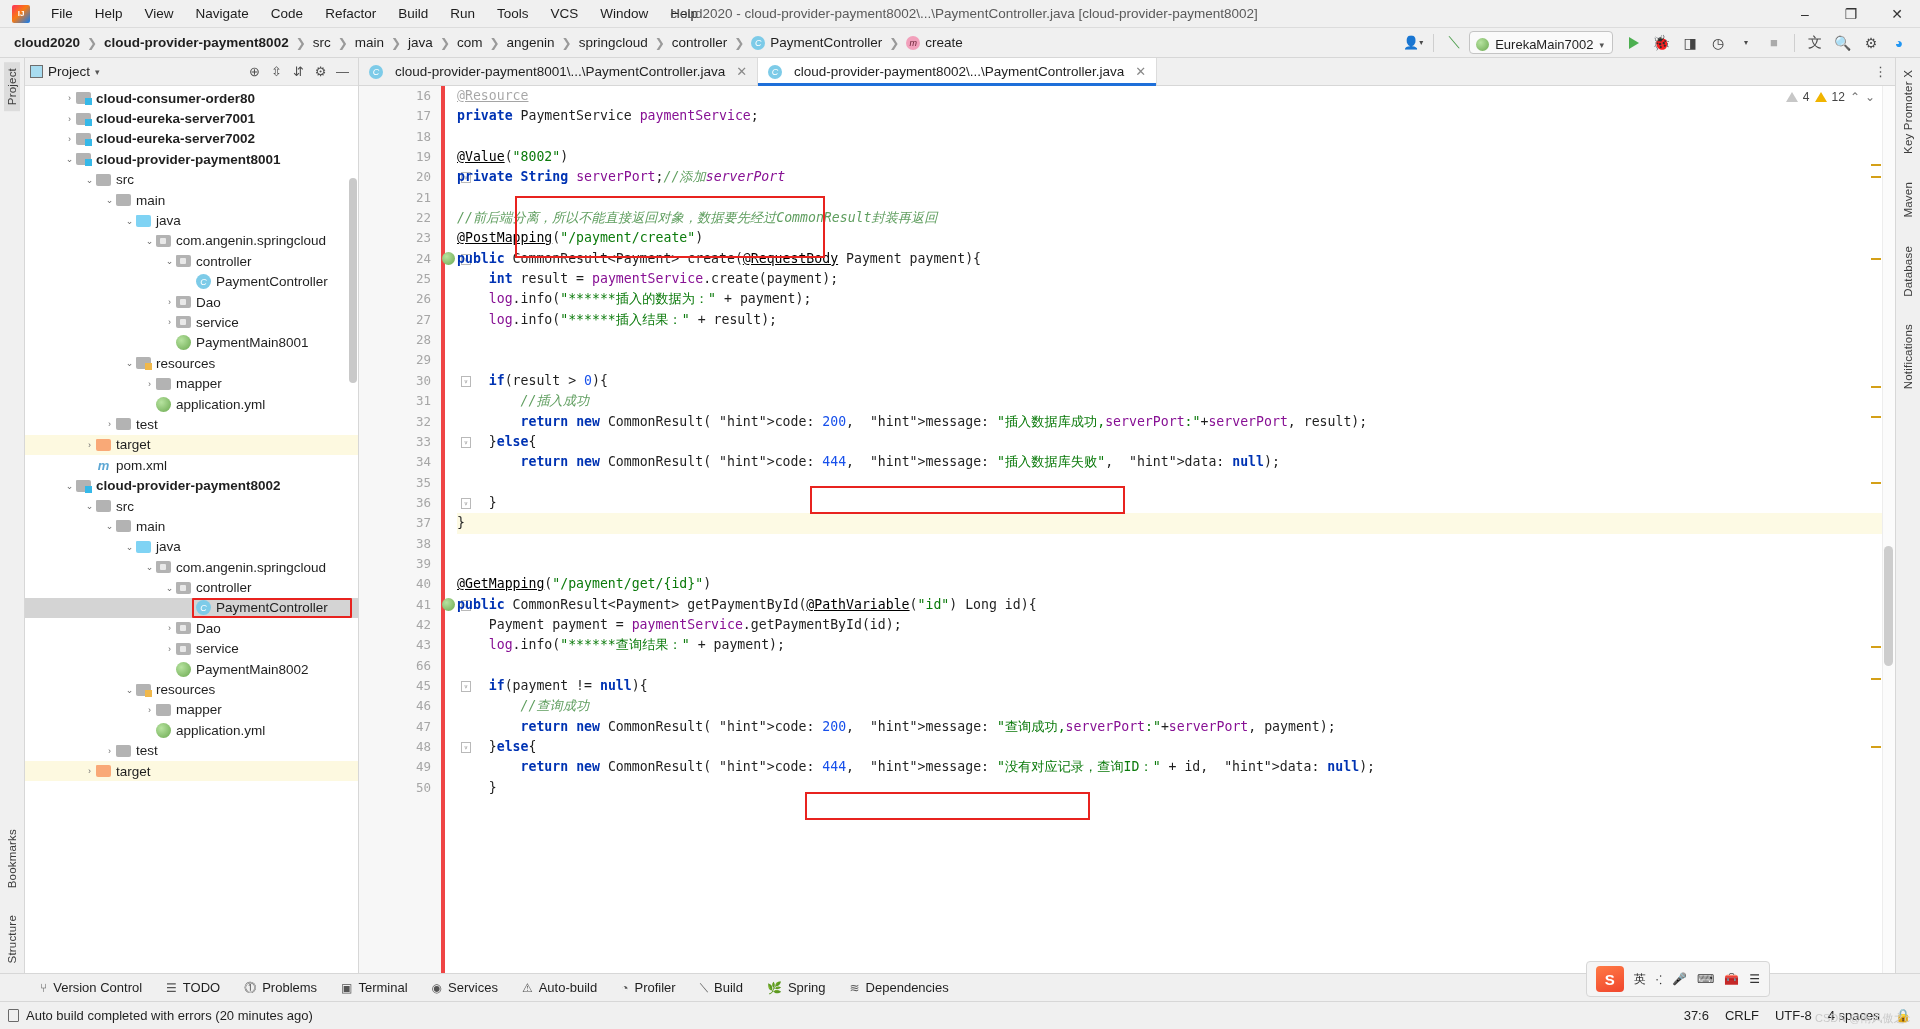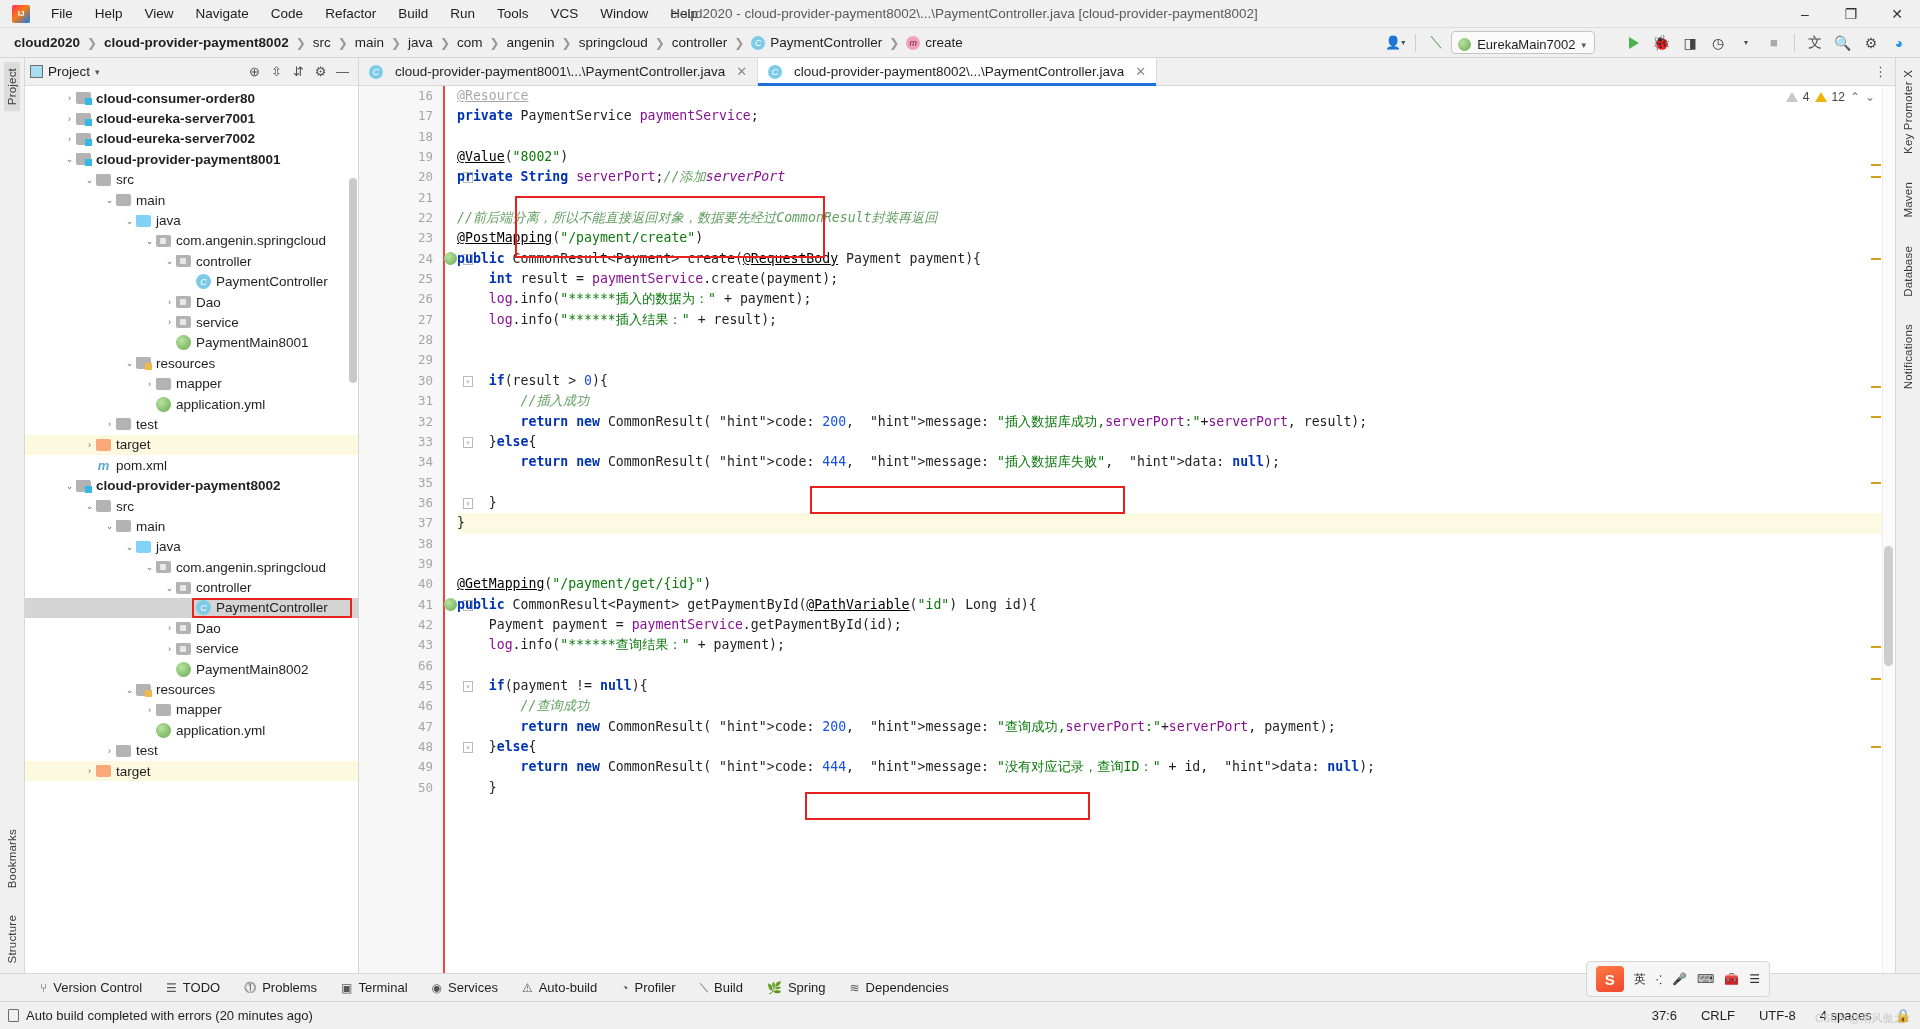--- a/index.html
+++ b/index.html
@@ -64,21 +64,21 @@
   }
   .tb-right { margin-left: auto; display: flex; align-items: center; gap: 2px; padding-right: 8px; }
   .tb-icon {
     width: 26px; height: 24px; display: flex; align-items: center;
     justify-content: center; color: #4a4a4a; font-size: 13px;
   }
   .tb-sep { width: 1px; height: 18px; background: #cfcfcf; margin: 0 5px; }
   .run-config {
     display: flex; align-items: center; gap: 6px; border: 1px solid #c4c4c4;
     background: #fafafa; border-radius: 4px; height: 23px; padding: 4px 8px 0 6px;
-    font-size: 13px; margin-right: 24px;
+    font-size: 13px; margin-right: 6px;
   }
   .leaf-ico {
     width: 13px; height: 13px; border-radius: 50%;
     background: radial-gradient(circle at 35% 35%, #b7e3a0, #6aa84f);
   }
   .play-tri {
     width: 0; height: 0; border-left: 10px solid #4caf50;
     border-top: 6px solid transparent; border-bottom: 6px solid transparent;
   }
 
@@ -178,21 +178,21 @@
   .tab.active::after {
     content: ""; position: absolute; left: 0; right: 0; bottom: -1px;
     height: 2px; background: #3e8fd6;
   }
   .tab.active.blue-underline::after { background: #1e6fd9; height: 3px; bottom: -1px; }
   .tab .x { color: #888; font-size: 13px; margin-left: 4px; }
   .tabs-right { margin-left: auto; display: flex; align-items: center; padding: 0 8px; color: #555; }
 
   .code-area { flex: 1; display: flex; position: relative; overflow: hidden; background: #fff; }
   .gutter {
-    width: 86px; background: #f7f7f7; border-right: 2px solid #ef4444;
+    width: 86px; background: #f7f7f7; border-right: 4px solid #ef4444;
     flex: 0 0 86px; position: relative;
   }
   .gline {
     height: 20.35px; font-family: "DejaVu Sans Mono", monospace;
     font-size: 12.5px; color: #a6a6a6; text-align: right;
     padding-right: 10px; line-height: 20.35px; position: relative;
   }
   .gmark {
     position: absolute; right: -14px; top: 3px; width: 13px; height: 13px;
     border-radius: 50%;
@@ -262,21 +262,21 @@
   
   .statusbar {
     height: 28px; background: #f0f0f0; border-top: 1px solid #d7d7d7;
     display: flex; align-items: center; padding: 0 8px; font-size: 13px;
     color: #1f1f1f; gap: 8px;
   }
   .status-msg { display: flex; align-items: center; gap: 7px; }
   .doc-ic {
     width: 11px; height: 13px; border: 1.4px solid #6a6a6a; border-radius: 1px;
   }
-  .status-right { margin-left: auto; display: flex; align-items: center; gap: 24px; }
+  .status-right { margin-left: auto; display: flex; align-items: center; gap: 16px; }
   .ime-bar {
     position: absolute; right: 150px; bottom: 32px; display: flex;
     align-items: center; gap: 10px; background: #f5f5f5;
     border: 1px solid #d6d6d6; border-radius: 4px; padding: 4px 9px;
     font-size: 12px; color: #333;
   }
   .sogou {
     width: 28px; height: 26px; border-radius: 4px;
     background: linear-gradient(160deg,#ff7a45,#f0462d);
     color: #fff; display: flex; align-items: center; justify-content: center;

